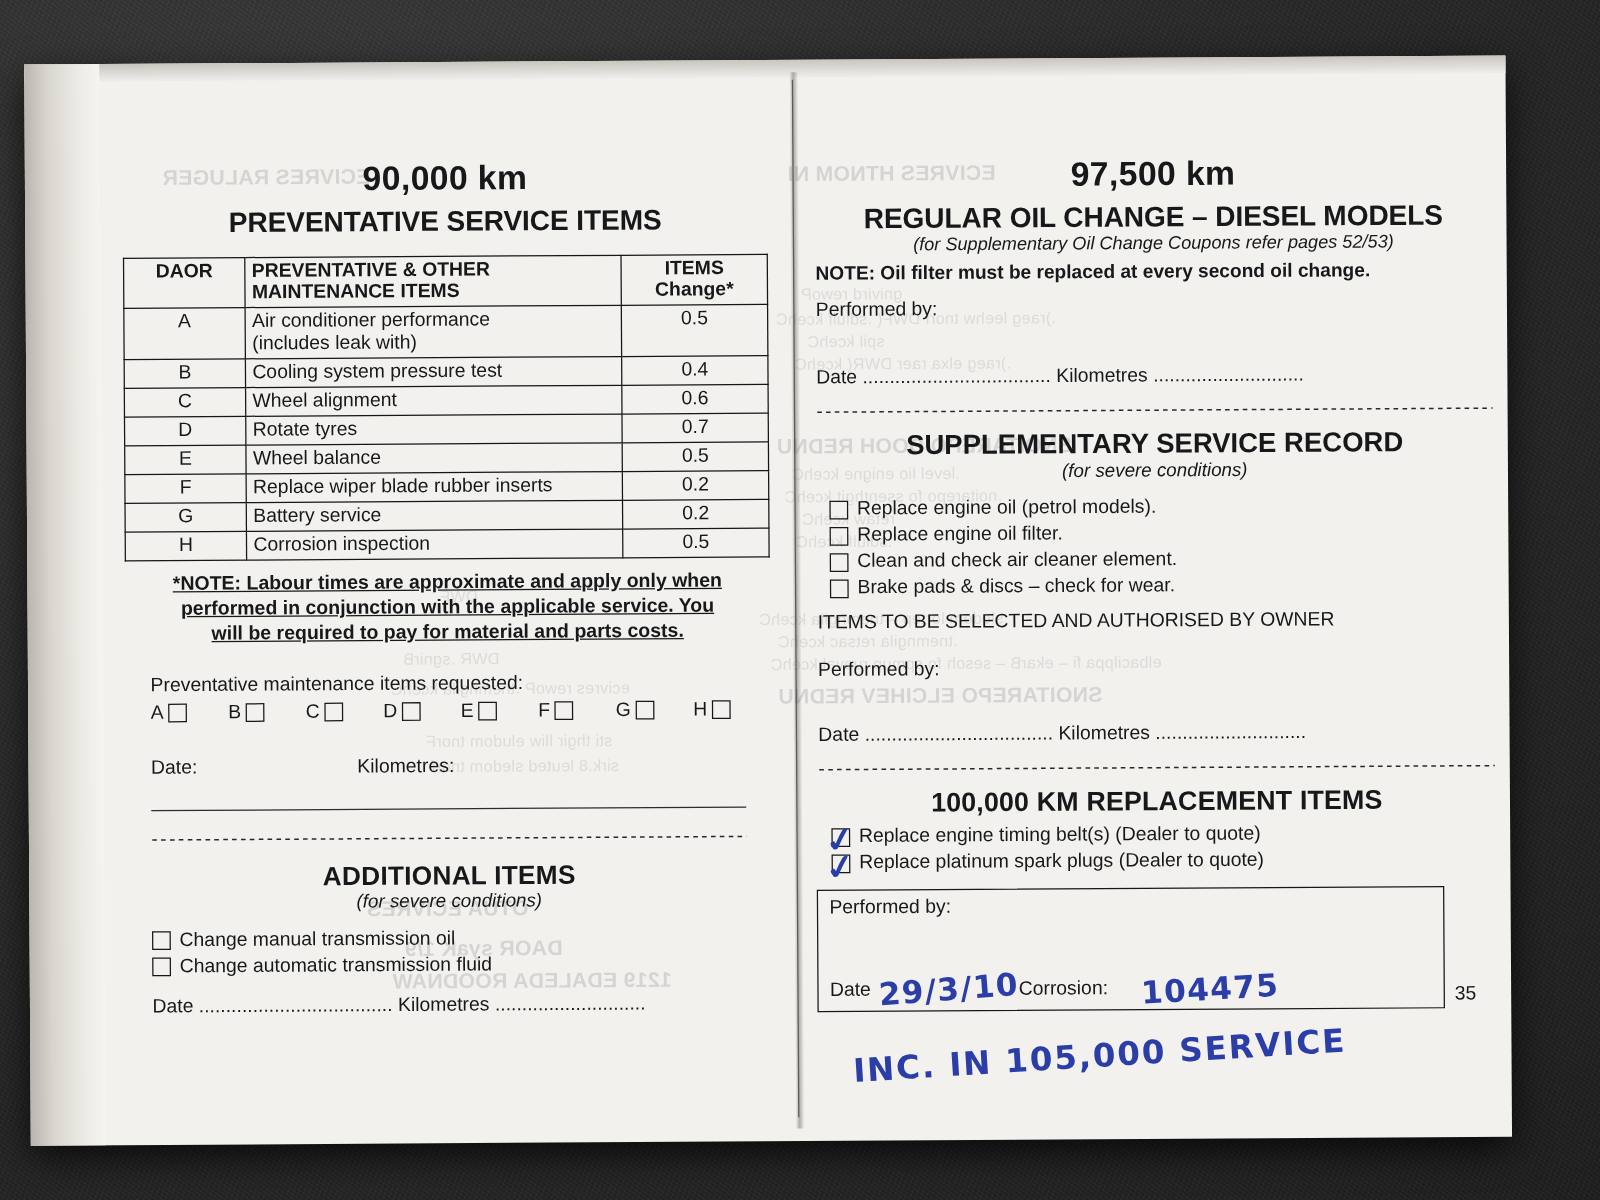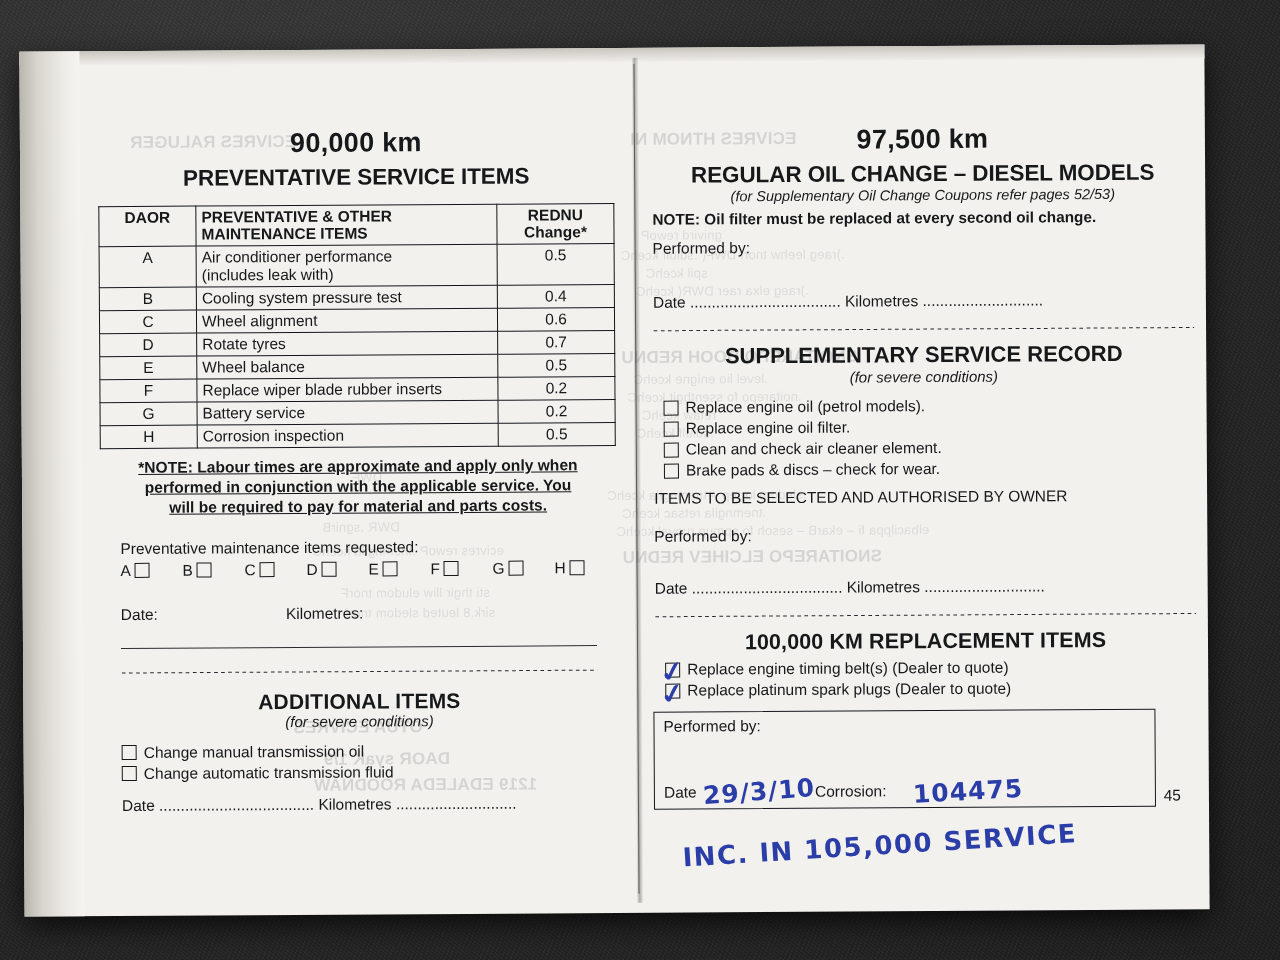--- a/index.html
+++ b/index.html
@@ -341,21 +341,21 @@
 
     <table class="svc" style="margin-top:14px;">
       <thead>
         <tr>
           <th class="col-code c">DAOR</th>
           <th>
             <span>PREVENTATIVE &amp; OTHER</span><br>
             <span>MAINTENANCE ITEMS</span>
           </th>
           <th class="col-hours c">
-            <span>REDNU</span><br>
+            <span>ITEMS</span><br>
             <span>Change*</span>
           </th>
         </tr>
       </thead>
       <tbody>
         <tr>
           <td class="c">A</td>
           <td>
             <span>Air conditioner performance</span><br>
             <span>(includes leak with)</span>
@@ -524,17 +524,17 @@
     </div>
 
     <div class="perf-box" style="margin-top:12px; width:500px;">
       <div class="pb-label">Performed by:</div>
       <div class="pb-date">Date</div>
       <div class="pb-km">Corrosion:</div>
       <div class="hand hw-date">29/3/10</div>
       <div class="hand hw-km">104475</div>
     </div>
 
-    <div class="page-num">45</div>
+    <div class="page-num">35</div>
 
     <div class="hand hw-note">INC. IN 105,000 SERVICE</div>
   </div>
 </div>
 
 </body></html>

